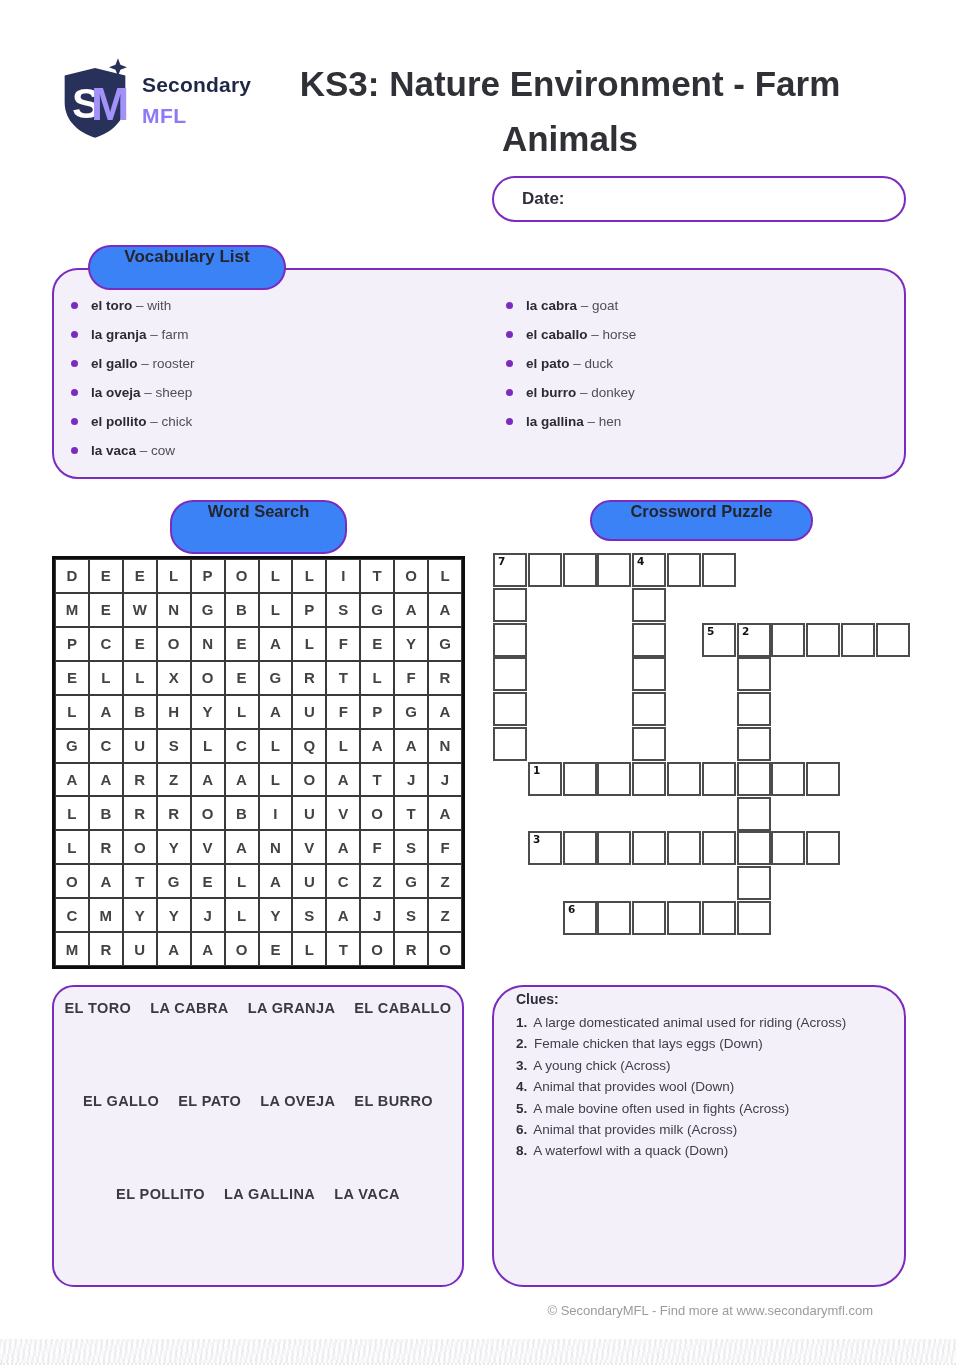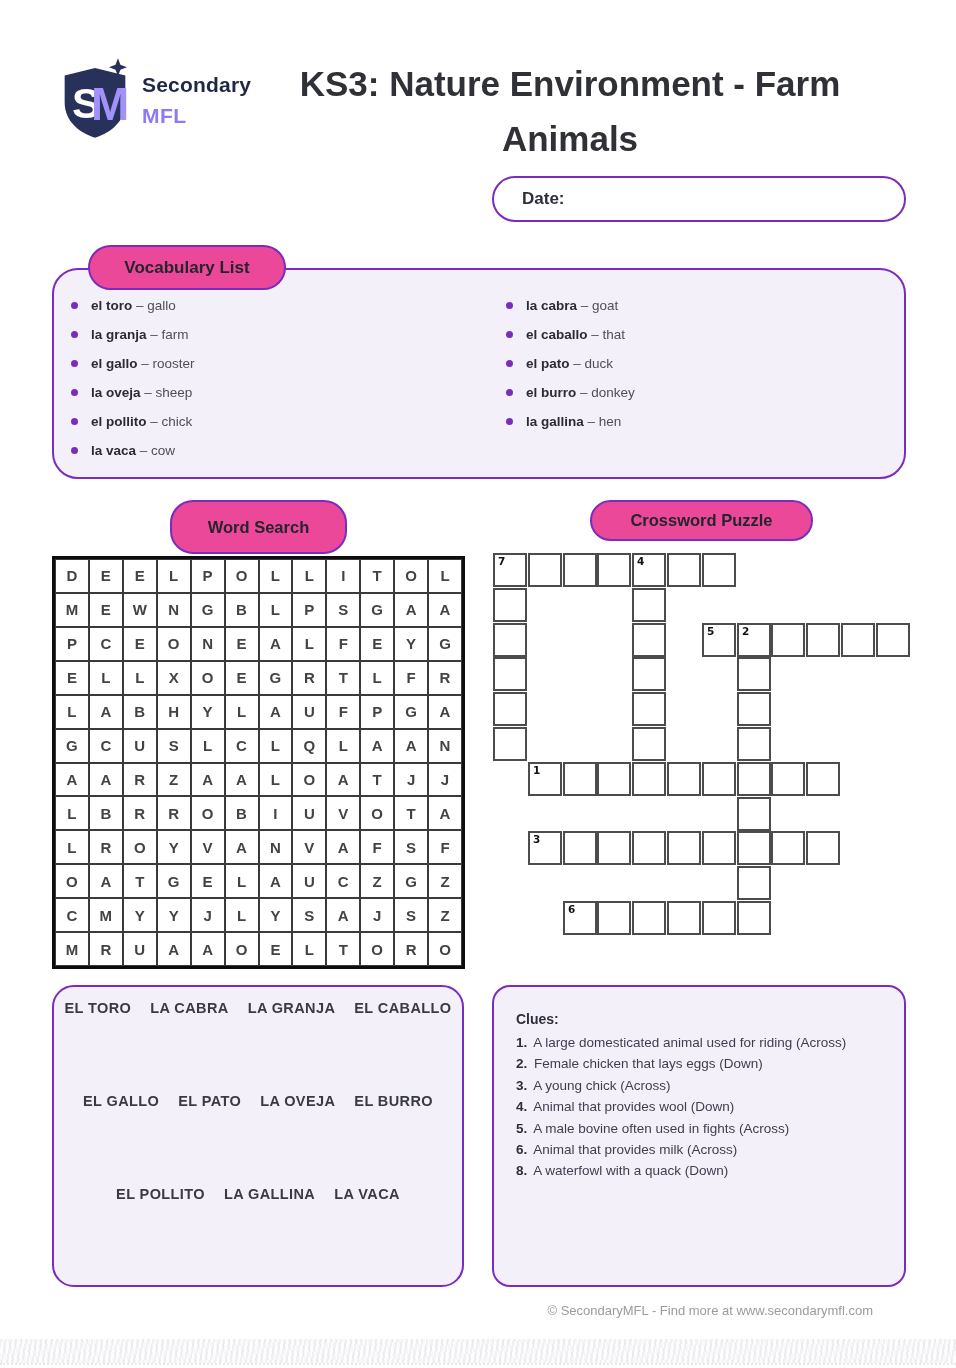--- a/index.html
+++ b/index.html
@@ -26,23 +26,23 @@
     position:absolute; height:46px; box-sizing:border-box; background:#fff;
     border:2.5px solid var(--purple); border-radius:23px;
     display:flex; align-items:center; padding-left:28px;
     font-size:17px; font-weight:700; color:var(--ink);
   }
   .panel {
     position:absolute; box-sizing:border-box; background:var(--panel);
     border:2.5px solid var(--purple); border-radius:26px;
   }
   .head-pill {
-    position:absolute; box-sizing:border-box; background:#ec4899;
+    position:absolute; box-sizing:border-box; background:#3b82f6;
     border:2.5px solid var(--purple); border-radius:23px;
-    display:flex; align-items:center; justify-content:center;
+    display:flex; justify-content:center;
     font-weight:800; color:#25252e; z-index:2;
   }
 
   
   .vocab-col { position:absolute; top:291px; }
   .vocab-item { height:29px; display:flex; align-items:center; font-size:13.5px; }
   .vocab-item .dot { width:7px; height:7px; border-radius:50%; background:var(--purple); margin-right:13px; flex:0 0 auto; }
   .vocab-item b { color:#2b2b36; font-weight:700; }
   .vocab-item .tr { color:var(--soft); white-space:pre; }
 
@@ -70,21 +70,21 @@
 
   
   .word-bank {
     display:flex; flex-direction:column; align-items:center;
     padding-top:13px; gap:77px; border-radius:22px;
   }
   .wb-row { display:flex; gap:19px; justify-content:center;
     font-size:14.5px; font-weight:700; color:#3a3a45; letter-spacing:0.4px; }
 
   
-  .clues-panel { padding:24px 14px 0 22px; border-radius:18px; }
+  .clues-panel { padding:4px 14px 0 22px; border-radius:32px; }
   .clues-heading { font-size:14px; font-weight:700; color:var(--ink); margin-bottom:5px; }
   .clue { font-size:13.5px; color:#3e3e4c; line-height:21.4px; }
   .clue b { color:var(--ink); font-weight:700; margin-right:3px; }
 
   
   .footer { position:absolute; left:12px; width:861px; top:1303px; text-align:right;
     font-size:13px; color:#9b9b9b; }
   .watermark {
     position:absolute; left:0; top:1339px; width:956px; height:24px; opacity:0.8;
     background:
@@ -122,21 +122,21 @@
   </div>
 
   <div class="panel" style="left:52px; top:268px; width:854px; height:211px;"></div>
   <div class="head-pill" style="left:88px; top:245px; width:198px; height:45px; font-size:17px;">
     <span>Vocabulary List</span>
   </div>
   <div class="vocab-col" style="left:71px;" id="vocab-left">
       <div class="vocab-item">
         <span class="dot"></span>
         <b>el toro</b>
-        <span class="tr"> – gallo</span>
+        <span class="tr"> – with</span>
       </div>
       <div class="vocab-item">
         <span class="dot"></span>
         <b>la granja</b>
         <span class="tr"> – farm</span>
       </div>
       <div class="vocab-item">
         <span class="dot"></span>
         <b>el gallo</b>
         <span class="tr"> – rooster</span>
@@ -159,21 +159,21 @@
     </div>
   <div class="vocab-col" style="left:506px;" id="vocab-right">
       <div class="vocab-item">
         <span class="dot"></span>
         <b>la cabra</b>
         <span class="tr"> – goat</span>
       </div>
       <div class="vocab-item">
         <span class="dot"></span>
         <b>el caballo</b>
-        <span class="tr"> – that</span>
+        <span class="tr"> – horse</span>
       </div>
       <div class="vocab-item">
         <span class="dot"></span>
         <b>el pato</b>
         <span class="tr"> – duck</span>
       </div>
       <div class="vocab-item">
         <span class="dot"></span>
         <b>el burro</b>
         <span class="tr"> – donkey</span>

